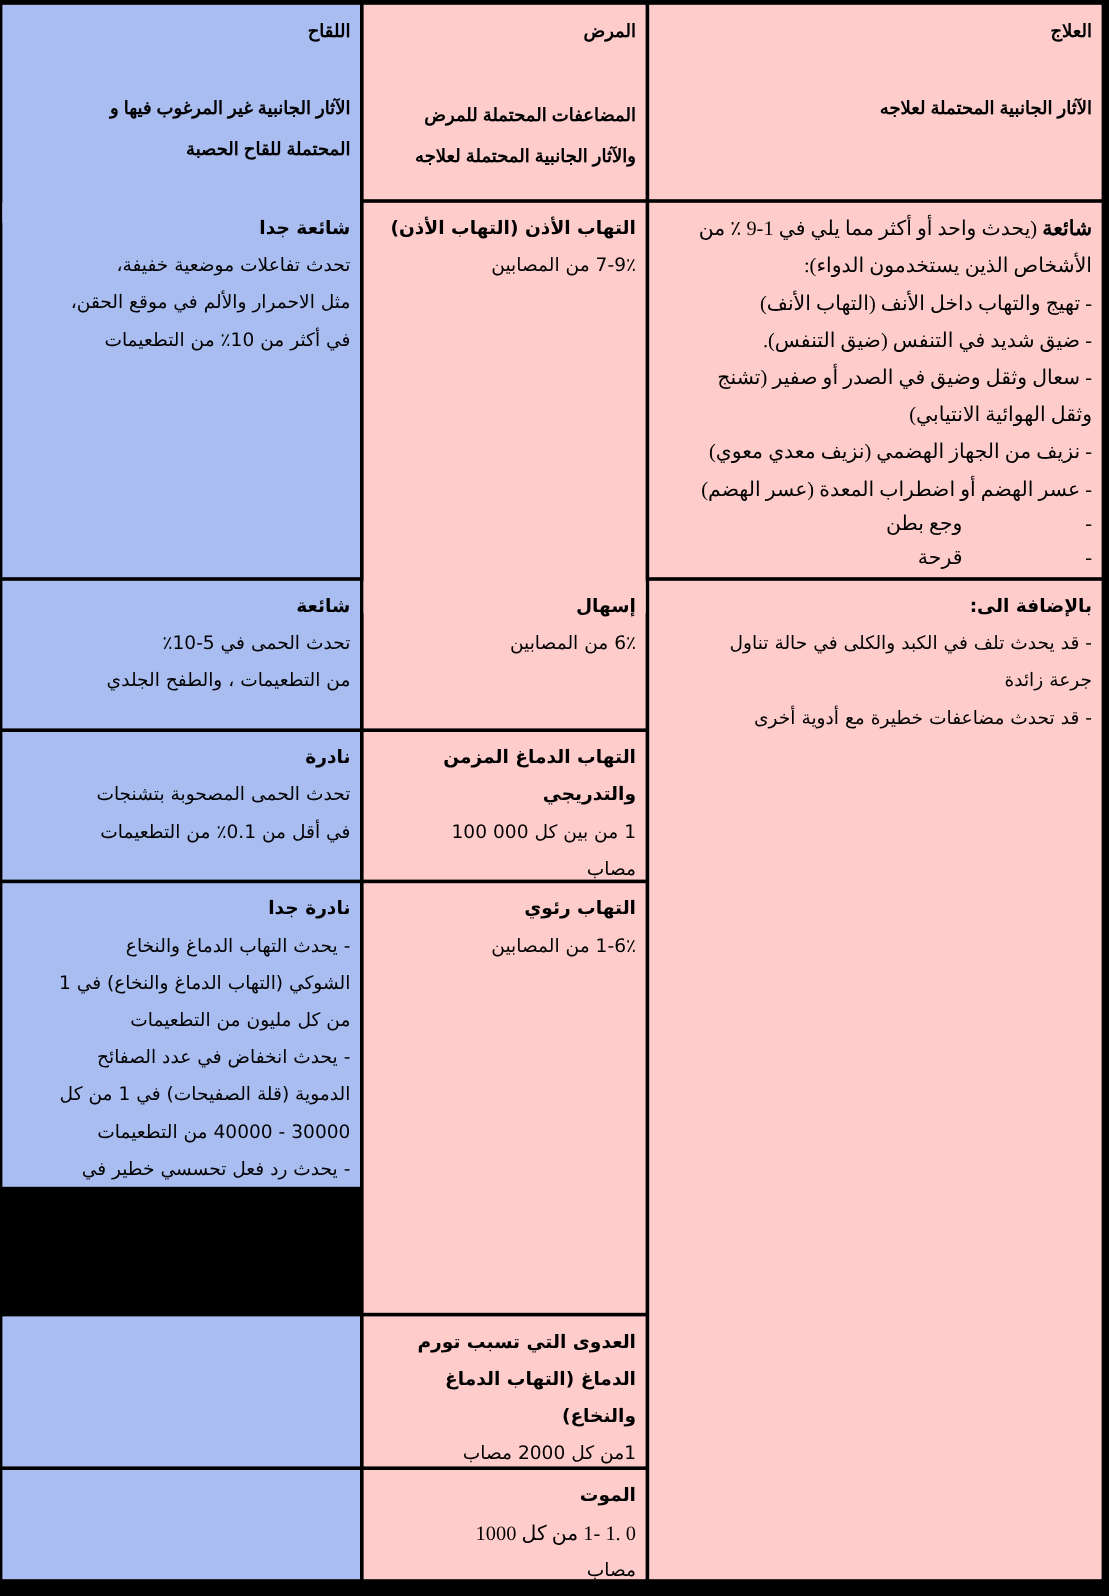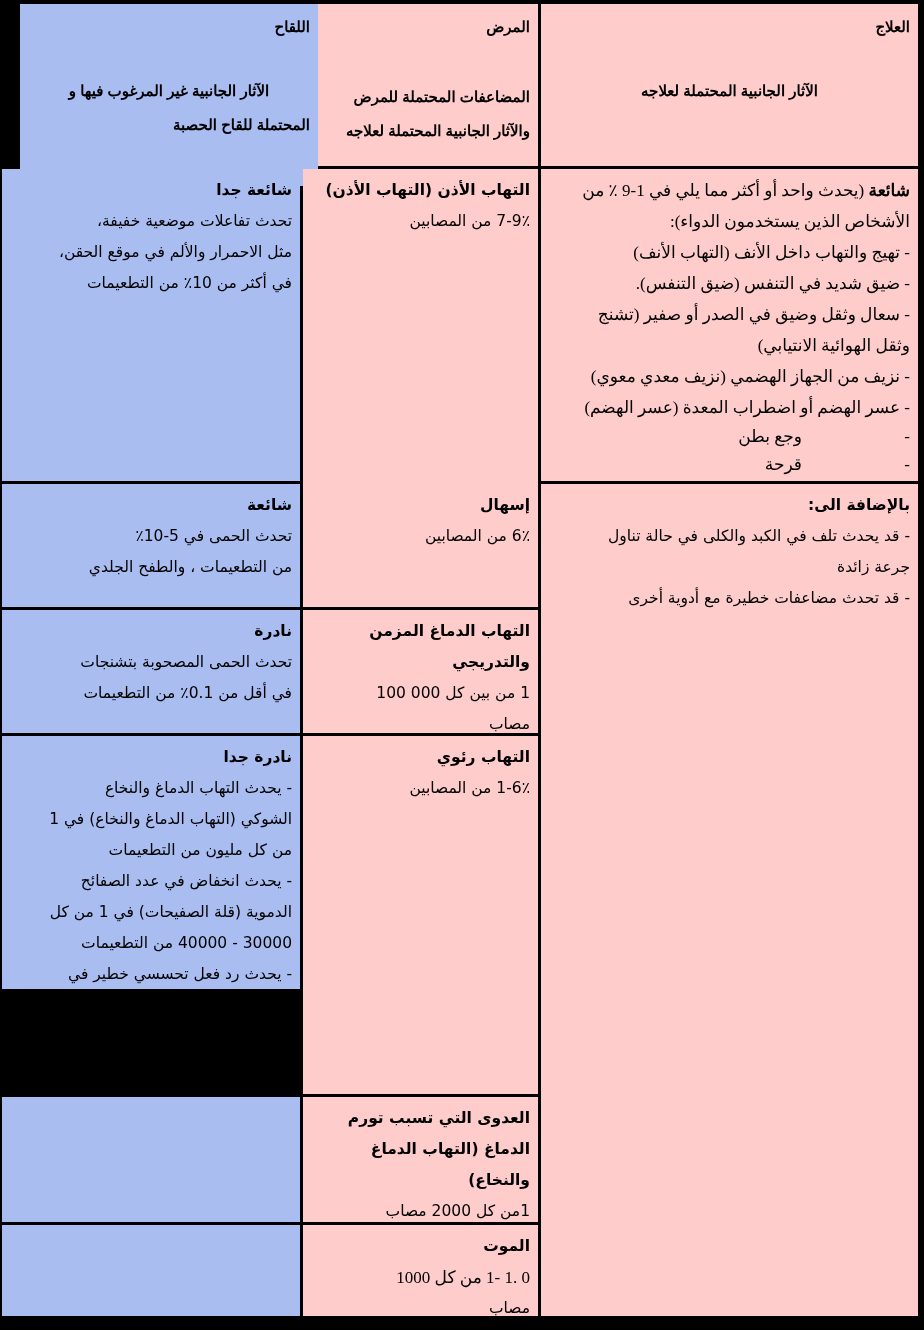--- a/index.html
+++ b/index.html
@@ -10,40 +10,40 @@
     }
     .cell {
       position: absolute; box-sizing: border-box;
       direction: rtl; text-align: right;
       padding: 6px 8px 0 8px;
       font-size: 15.5px; line-height: 31px; color: #000;
     }
     .blue { background: #A9BDF1; }
     .pink { background: #FFCCCC; }
     .hdr { font-family: "Liberation Sans", sans-serif; font-weight: bold; font-size: 15px; line-height: 34px; }
-    .hdr .sub { margin-top: 30px; text-align: center; }
+    .hdr .sub { margin-top: 30px; }
     .b { font-weight: bold; }
     .serif { font-family: "Liberation Serif", serif; font-size: 17px; line-height: 31px; }
     .line { display: block; white-space: nowrap; }
     .dash-row { display: block; white-space: nowrap; }
     .dash-row .d { display: inline-block; width: 120px; text-align: left; }
   </style>
 </head>
 <body>
 
 <div class="cell pink hdr" style="left:541px;top:4px;width:377px;height:162px;">
   <span class="line">العلاج</span>
   <span class="line sub">الآثار الجانبية المحتملة لعلاجه</span>
 </div>
 <div class="cell pink hdr" style="left:303px;top:4px;width:235px;height:162px;">
   <span class="line">المرض</span>
   <span class="line" style="margin-top:36px">المضاعفات المحتملة للمرض</span>
   <span class="line">والآثار الجانبية المحتملة لعلاجه</span>
 </div>
-<div class="cell blue hdr" style="left:20px;top:4px;width:298px;height:182px;">
+<div class="cell blue hdr" style="left:2px;top:4px;width:298px;height:182px;">
   <span class="line">اللقاح</span>
   <span class="line sub">الآثار الجانبية غير المرغوب فيها و</span>
   <span class="line">المحتملة للقاح الحصبة</span>
 </div>
 
 <div class="cell pink serif" style="left:541px;top:169px;width:377px;height:312px;padding-left:44px;">
   <span class="line"><span class="b">شائعة</span><span> (يحدث واحد أو أكثر مما يلي في 1-9 ٪ من</span></span>
   <span class="line">الأشخاص الذين يستخدمون الدواء):</span>
   <span class="line">- تهيج والتهاب داخل الأنف (التهاب الأنف)</span>
   <span class="line">- ضيق شديد في التنفس (ضيق التنفس).</span>

